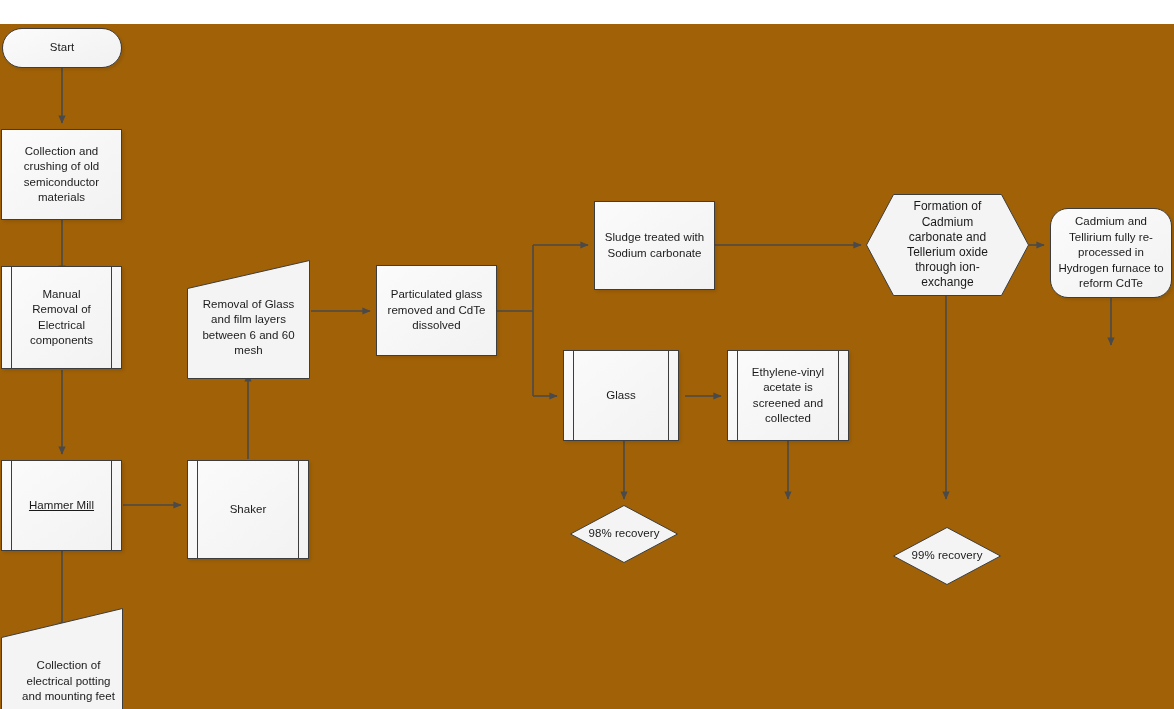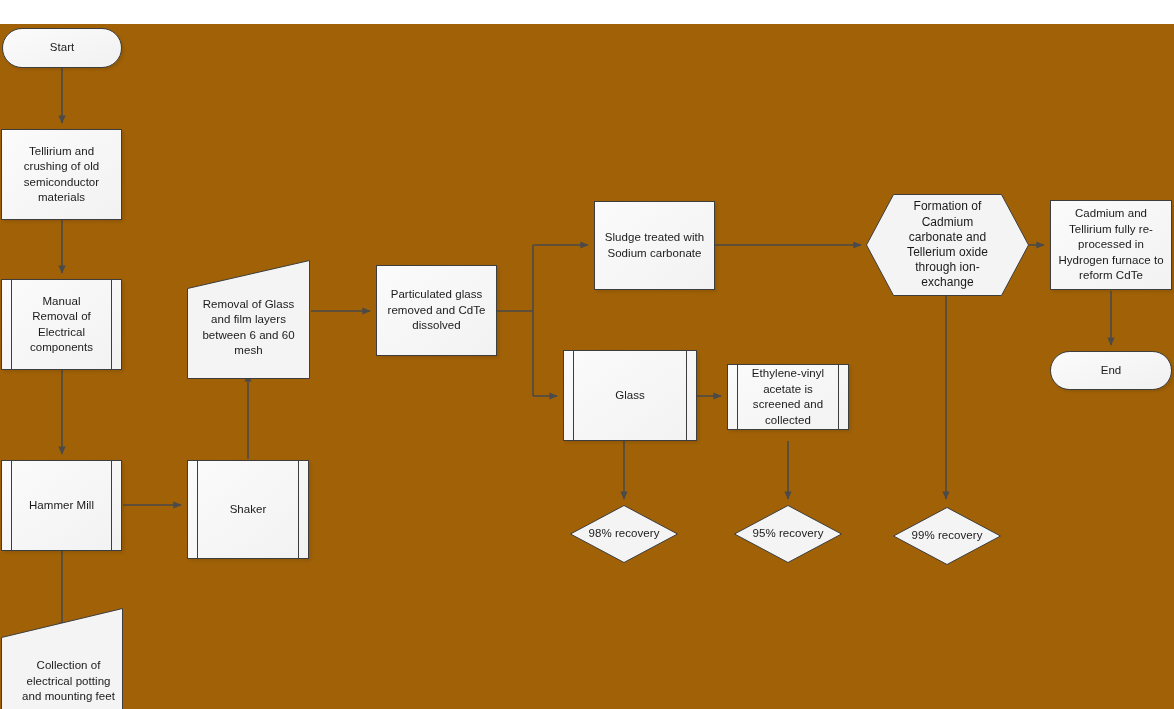--- a/index.html
+++ b/index.html
@@ -147,34 +147,34 @@
     <path class="edge-path" marker-end="url(#ah)" d="M624,417 L624,475"></path>
 
     <path class="edge-path" marker-end="url(#ah)" d="M788,417 L788,475"></path>
   </svg>
 
   <div class="node term" style="left:2px; top:4px; width:120px; height:40px;">
     <span class="lbl">Start</span>
   </div>
 
   <div class="node rect" style="left:1px; top:105px; width:121px; height:91px;">
-    <span class="lbl">Tellirium and
+    <span class="lbl">Collection and
 crushing of old
 semiconductor
 materials</span>
   </div>
 
-  <div class="node predef" style="left:1px; top:255px; width:121px; height:91px;">
+  <div class="node predef" style="left:1px; top:242px; width:121px; height:103px;">
     <span class="lbl">Manual
 Removal of
 Electrical
 components</span>
   </div>
 
-  <div class="node predef" style="left:1px; top:436px; width:121px; height:91px;">
+  <div class="node predef" style="left:1px; top:436px; width:121px; height:91px;text-decoration:underline;">
     <span class="lbl">Hammer Mill</span>
   </div>
 
   <div class="node trap" style="left:1px; top:584px; width:122px; height:125px;justify-content:flex-end;">
     <svg class="shape-svg" viewBox="0 0 122 125" preserveAspectRatio="none">
       <polygon points="0.5,29.5 121.5,0.5 121.5,124.5 0.5,124.5"></polygon>
     </svg>
     <span class="lbl" style="padding-top:22px;">Collection of
 electrical potting
 and mounting feet</span>
@@ -198,69 +198,60 @@
     <span class="lbl">Particulated glass
 removed and CdTe
 dissolved</span>
   </div>
 
   <div class="node rect" style="left:594px; top:177px; width:121px; height:89px;">
     <span class="lbl">Sludge treated with
 Sodium carbonate</span>
   </div>
 
-  <div class="node predef" style="left:563px; top:326px; width:134px; height:91px;">
+  <div class="node predef" style="left:563px; top:326px; width:116px; height:91px;">
     <span class="lbl">Glass</span>
   </div>
 
-  <div class="node predef" style="left:727px; top:340px; width:122px; height:66px;">
+  <div class="node predef" style="left:727px; top:326px; width:122px; height:91px;">
     <span class="lbl">Ethylene-vinyl
 acetate is
 screened and
 collected</span>
   </div>
 
   <div class="node hexa" style="left:866px; top:170px; width:163px; height:102px;">
     <svg class="shape-svg" viewBox="0 0 163 102" preserveAspectRatio="none">
       <polygon points="27.5,0.5 135.5,0.5 162.5,51 135.5,101.5 27.5,101.5 0.5,51"></polygon>
     </svg>
     <span class="lbl" style="font-size:12px; line-height:15.2px;">Formation of
 Cadmium
 carbonate and
 Tellerium oxide
 through ion-
 exchange</span>
   </div>
 
-  <div class="node rect" style="left:1050px; top:176px; width:122px; height:90px;">
+  <div class="node rect" style="left:1050px; top:184px; width:122px; height:90px;border-radius:18px;">
     <span class="lbl" style="padding:0 4px;">Cadmium and
 Tellirium fully re-
 processed in
 Hydrogen furnace to
 reform CdTe</span>
   </div>
 
-  <div class="node term" style="left:1050px; top:327px; width:122px; height:39px;">
-    <span class="lbl">End</span>
-  </div>
 
   <div class="node diamond" style="left:570px; top:481px; width:108px; height:58px;">
     <svg class="shape-svg" viewBox="0 0 108 58" preserveAspectRatio="none">
       <polygon points="54,0.5 107.5,29 54,57.5 0.5,29"></polygon>
     </svg>
     <span class="lbl" style="padding:0 2px;text-align:center;">98% recovery</span>
   </div>
 
-  <div class="node diamond" style="left:734px; top:481px; width:108px; height:58px;">
+
+  <div class="node diamond" style="left:893px; top:503px; width:108px; height:58px;text-align:right;">
     <svg class="shape-svg" viewBox="0 0 108 58" preserveAspectRatio="none">
       <polygon points="54,0.5 107.5,29 54,57.5 0.5,29"></polygon>
     </svg>
-    <span class="lbl" style="padding:0 2px;">95% recovery</span>
-  </div>
-
-  <div class="node diamond" style="left:893px; top:483px; width:108px; height:58px;text-align:right;">
-    <svg class="shape-svg" viewBox="0 0 108 58" preserveAspectRatio="none">
-      <polygon points="54,0.5 107.5,29 54,57.5 0.5,29"></polygon>
-    </svg>
     <span class="lbl" style="padding:0 2px;">99% recovery</span>
   </div>
 
 </div>
 
 </body></html>

